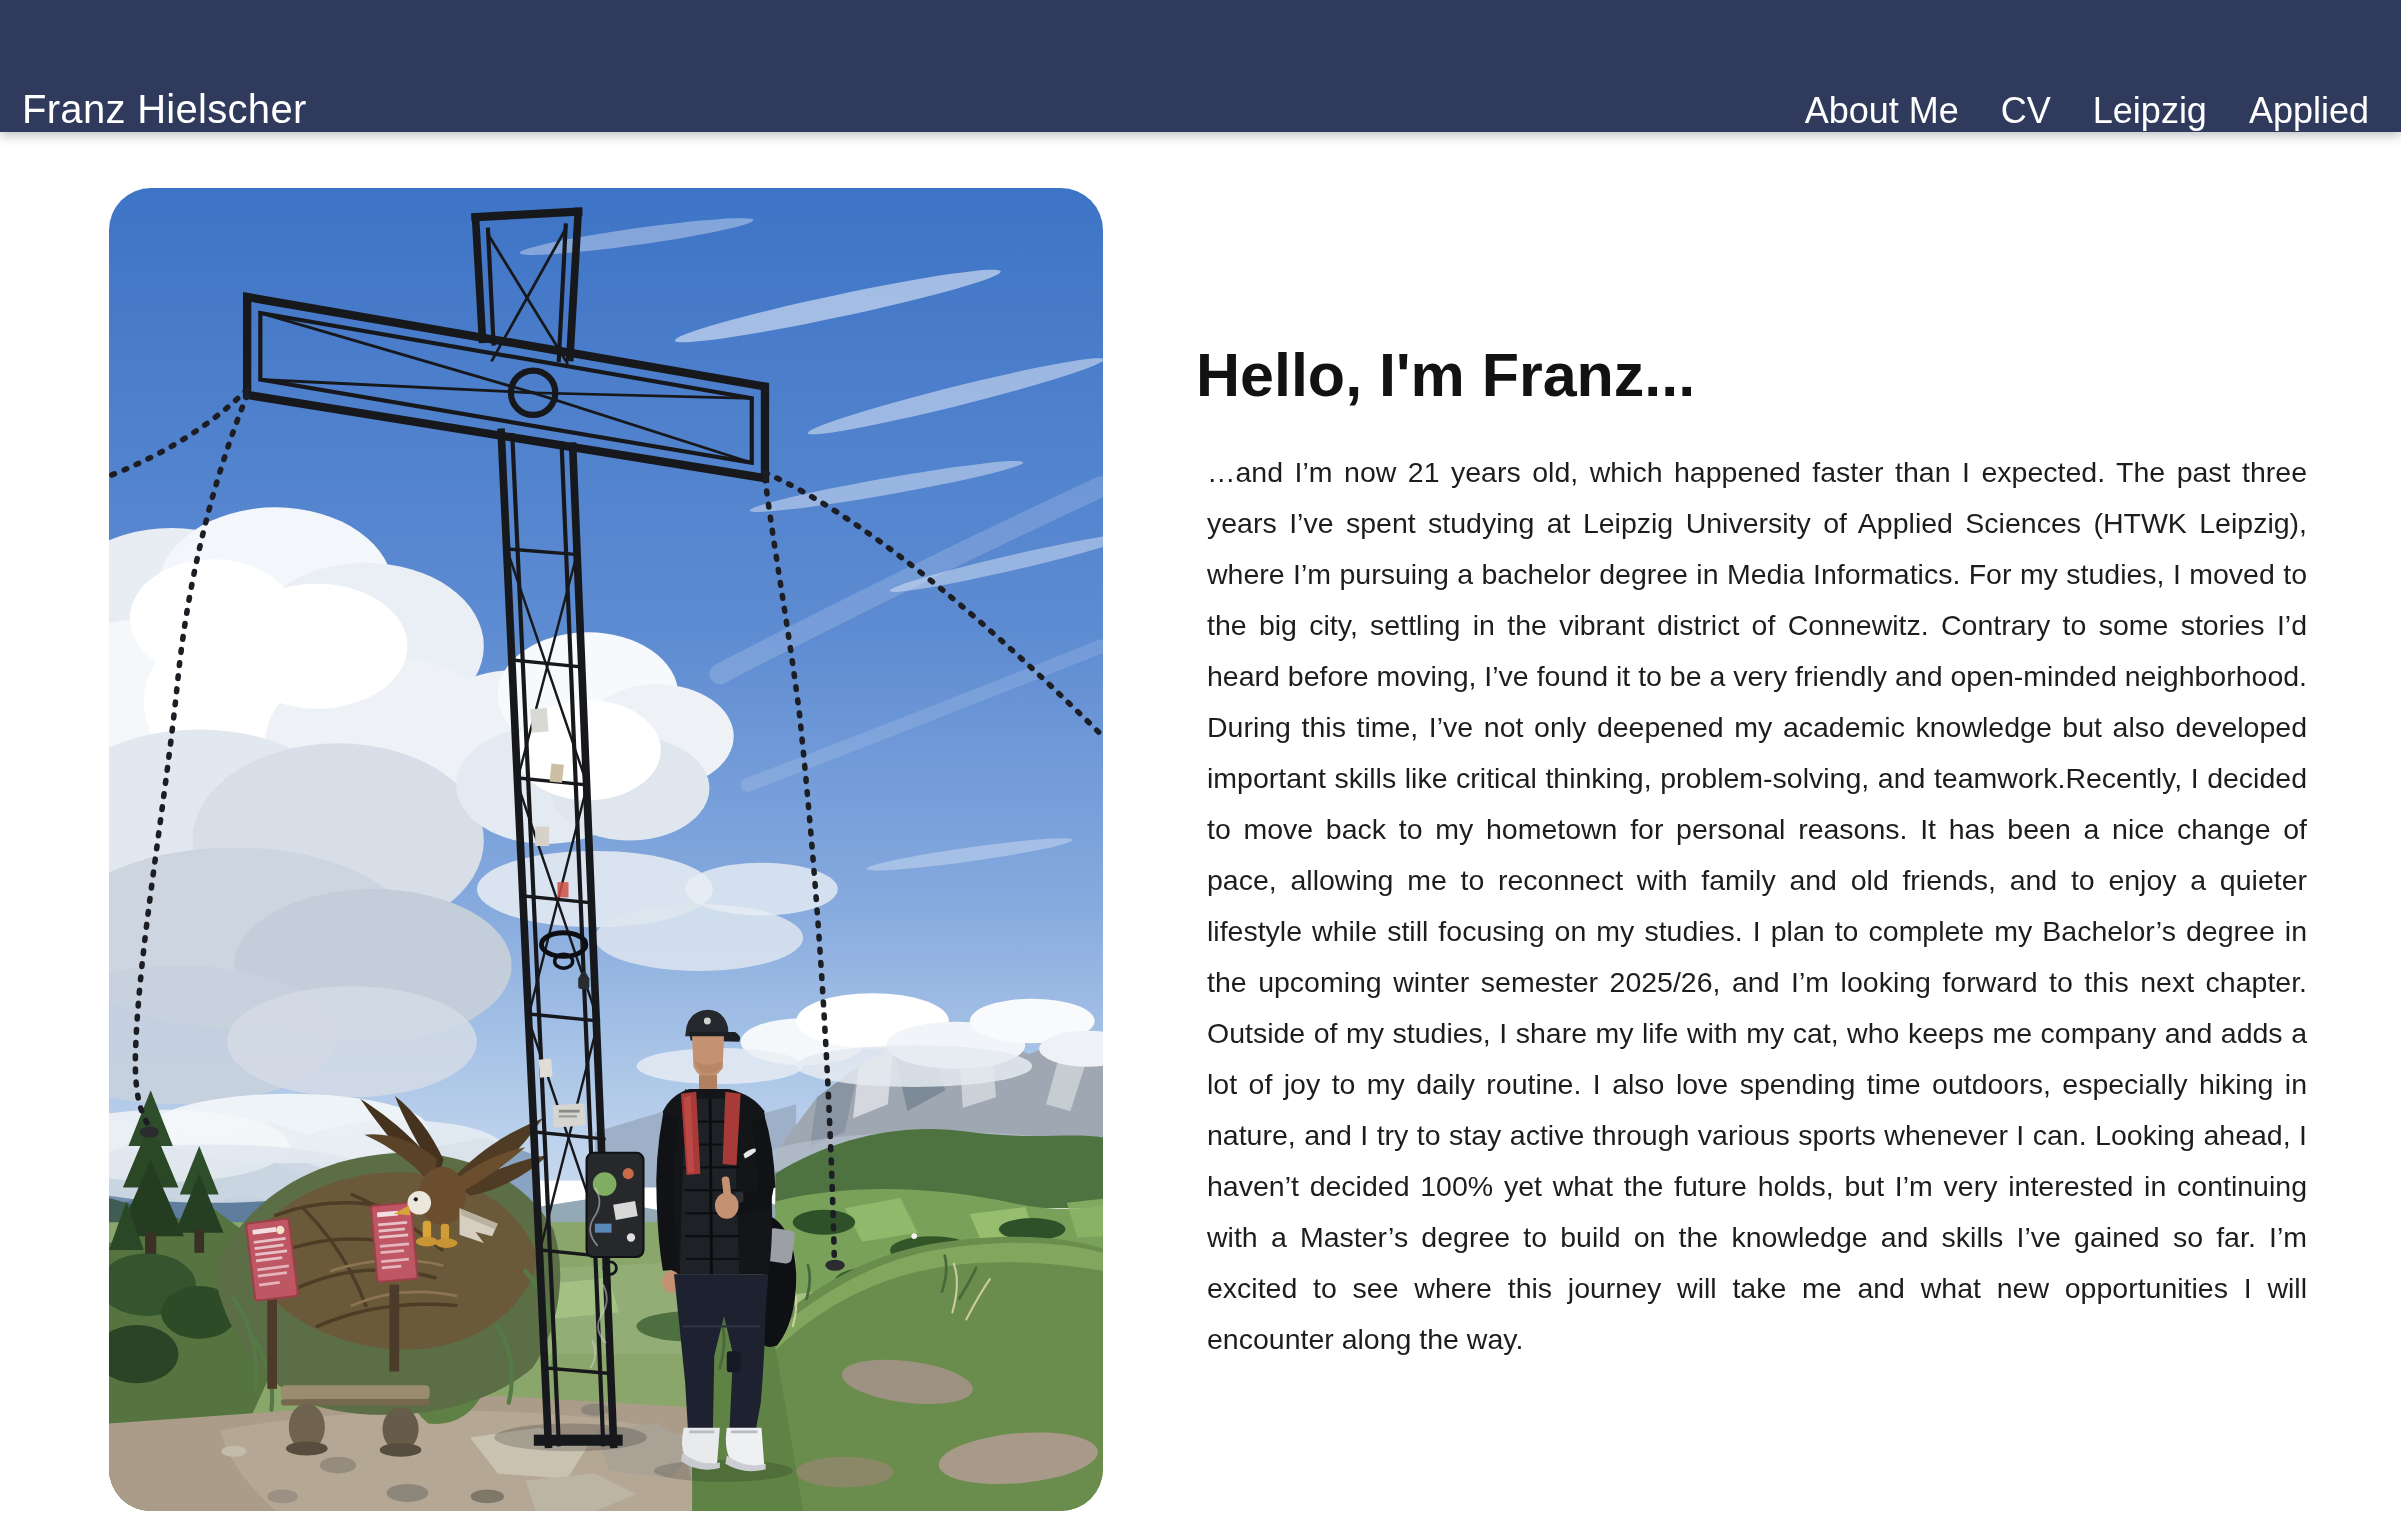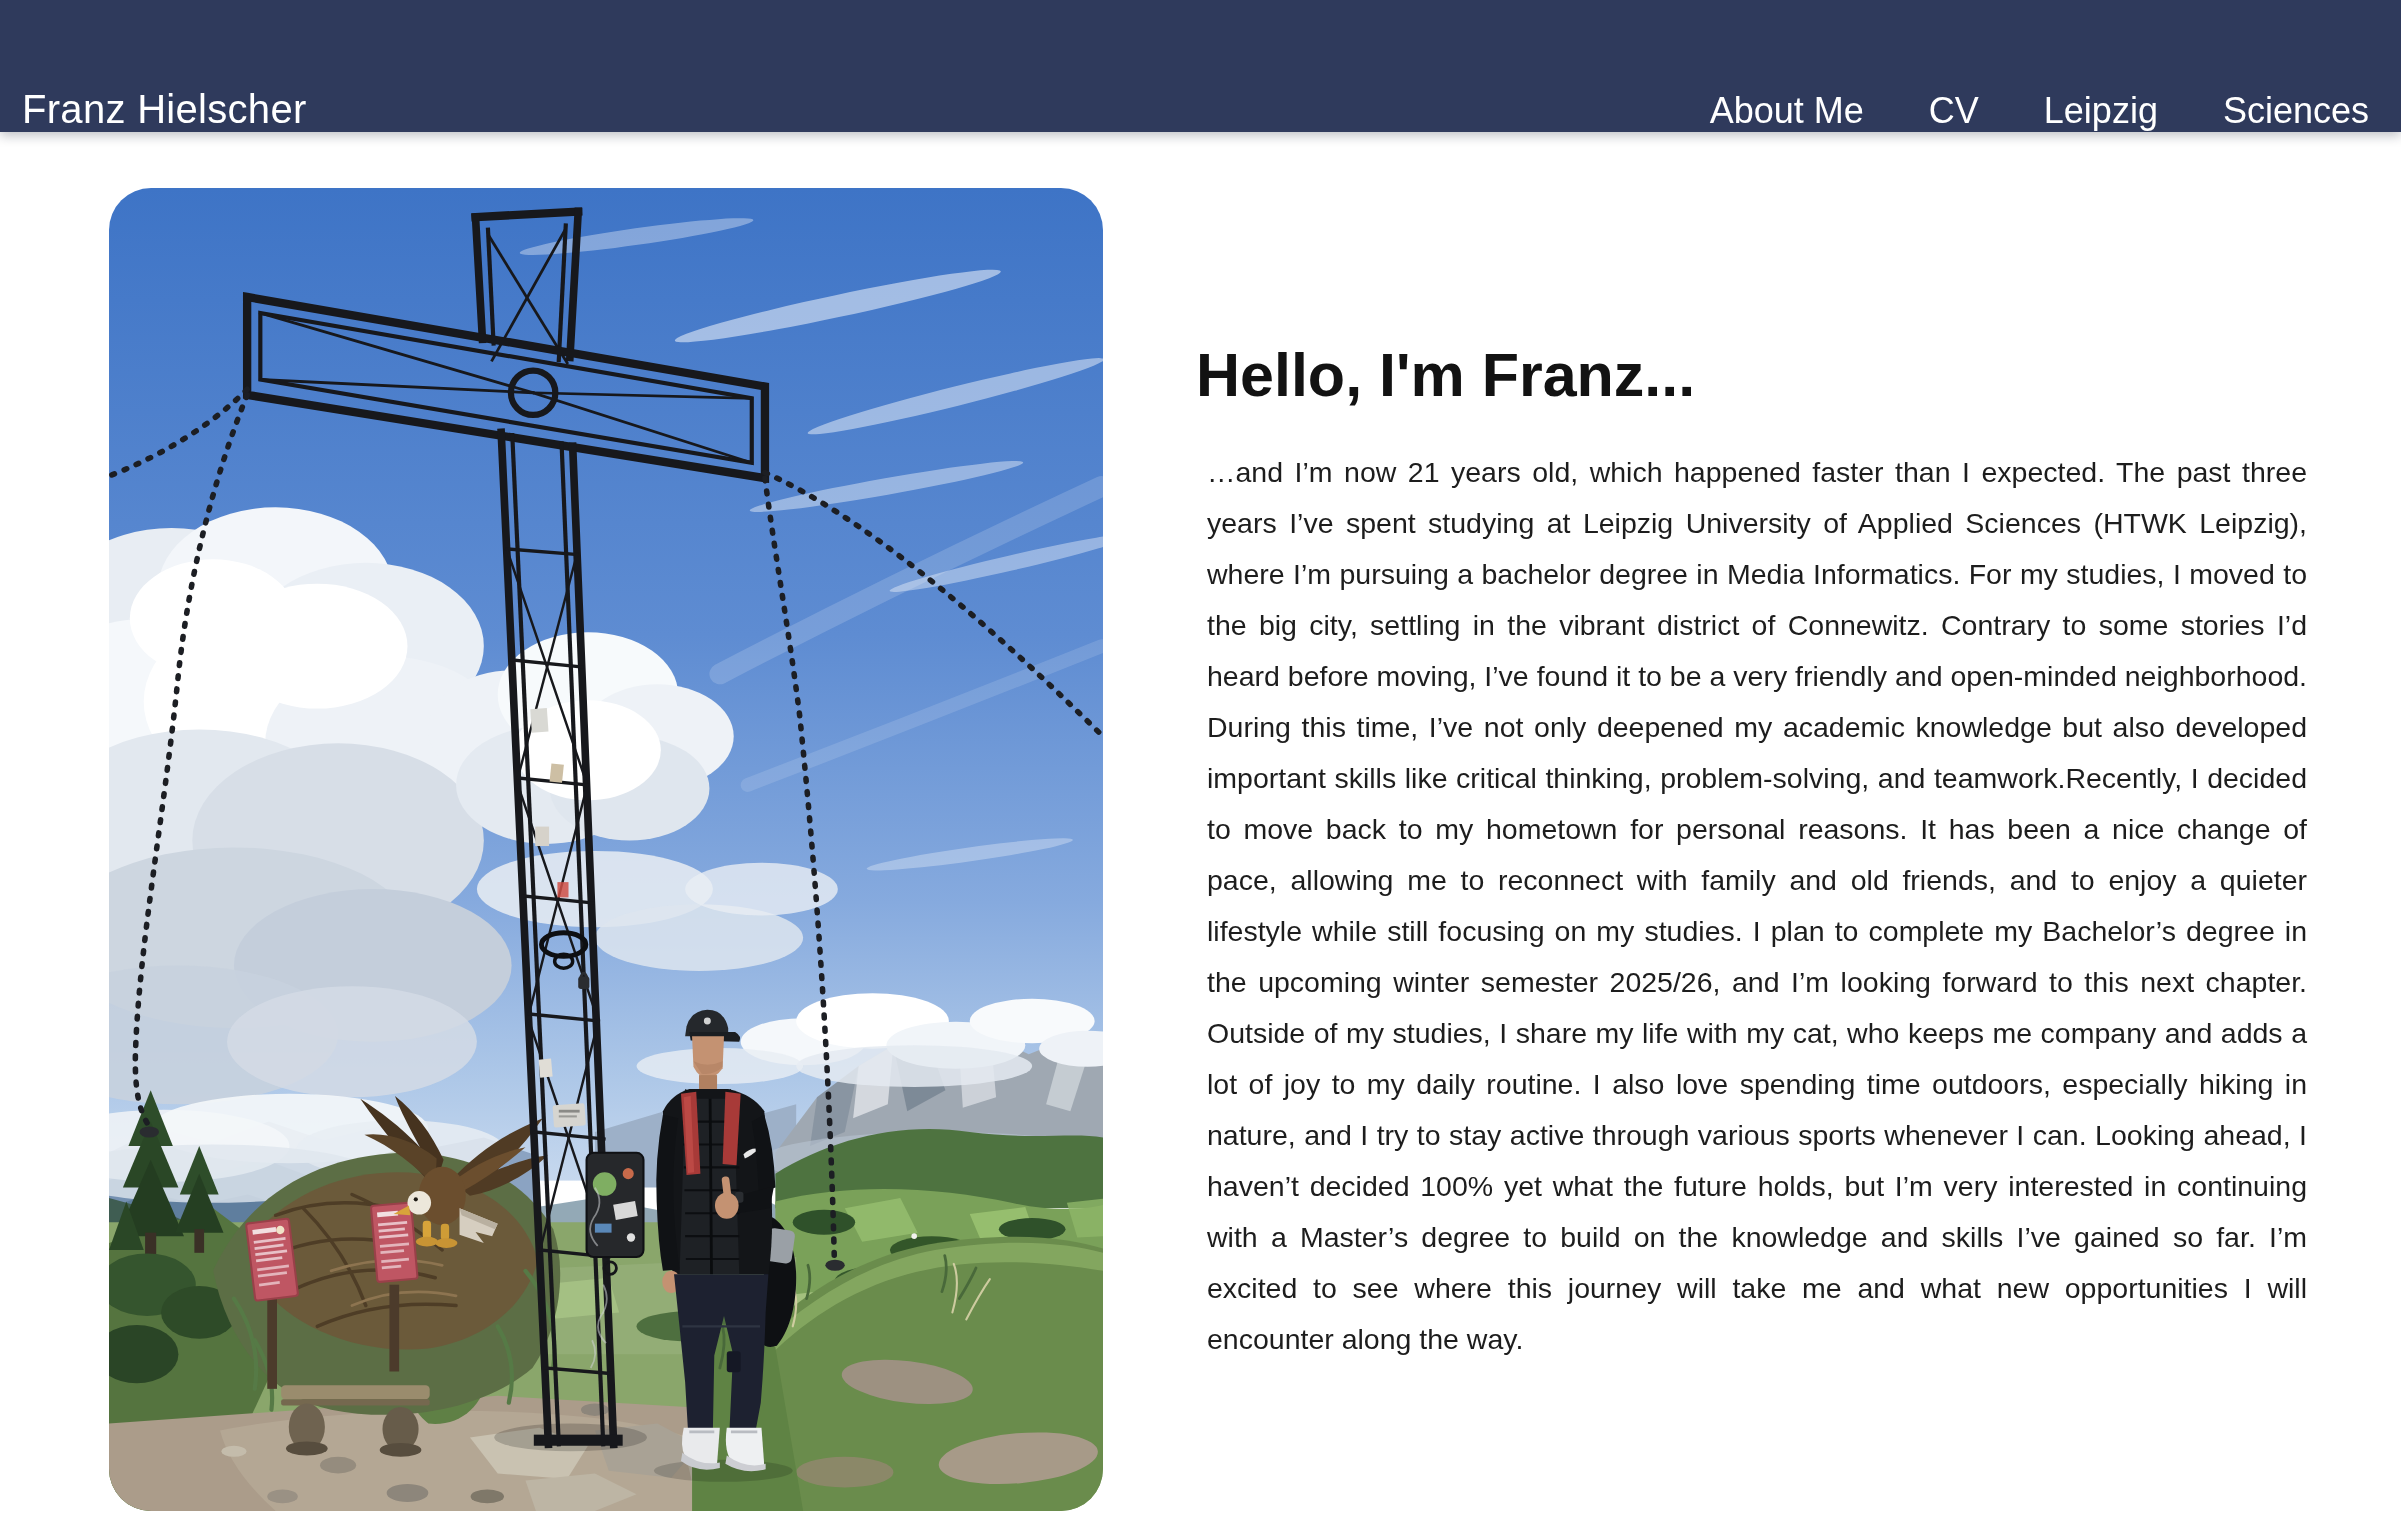--- a/index.html
+++ b/index.html
@@ -25,21 +25,21 @@
   .brand {
     color: #ffffff;
     font-size: 40px;
     font-weight: 400;
     letter-spacing: 0.3px;
     cursor: pointer;
   }
   nav.main-nav {
     margin-left: auto;
     display: flex;
-    gap: 65px;
+    gap: 42px;
   }
   nav.main-nav a {
     color: #ffffff;
     font-size: 36px;
     font-weight: 400;
     text-decoration: none;
     cursor: pointer;
     white-space: nowrap;
   }
   
@@ -74,21 +74,21 @@
 </style>
 </head>
 <body>
 
 <header class="site-header">
   <div class="brand">Franz Hielscher</div>
   <nav class="main-nav">
     <a>About Me</a>
     <a>CV</a>
     <a>Leipzig</a>
-    <a>Sciences</a>
+    <a>Applied</a>
   </nav>
 </header>
 
 <main>
 
   <figure class="summit-photo" role="img" aria-label="Hiker giving a thumbs up beside a metal summit cross with chains, an eagle sculpture on a nest, info signs and alpine valley panorama">
     <svg viewBox="0 0 1432 1906" xmlns="http://www.w3.org/2000/svg">
       <defs>
         <linearGradient id="sky" x1="0" y1="0" x2="0" y2="1">
           <stop offset="0" stop-color="#3e74c6"></stop>

